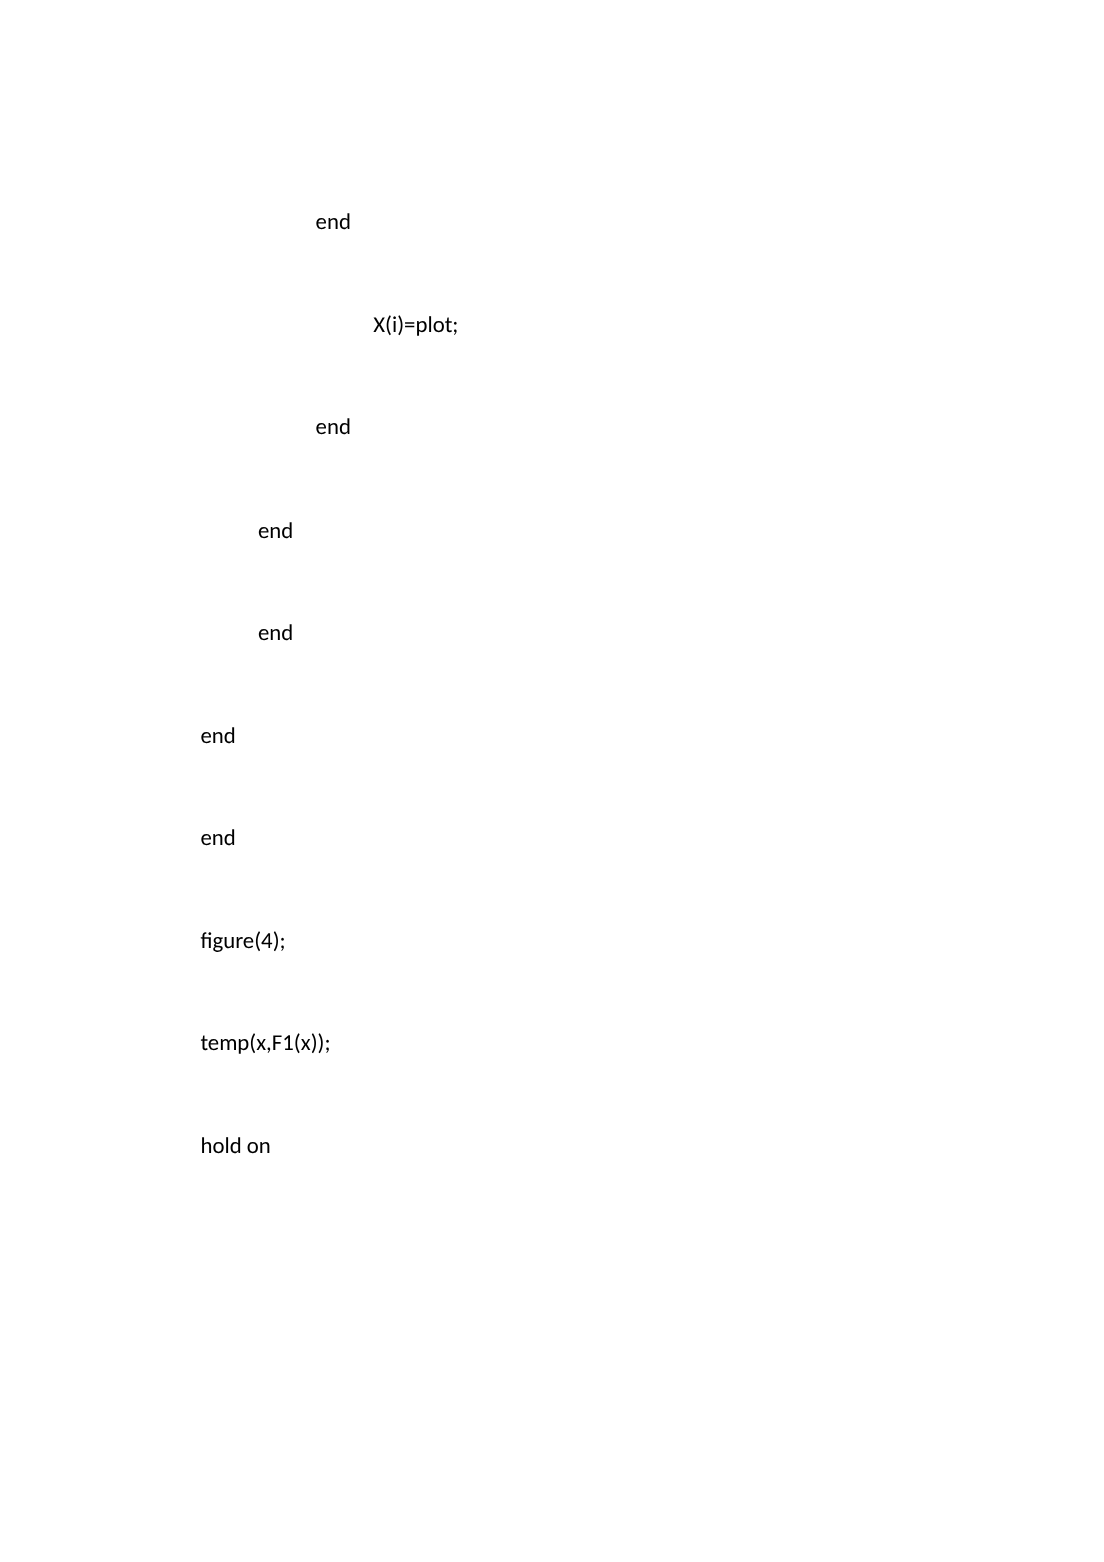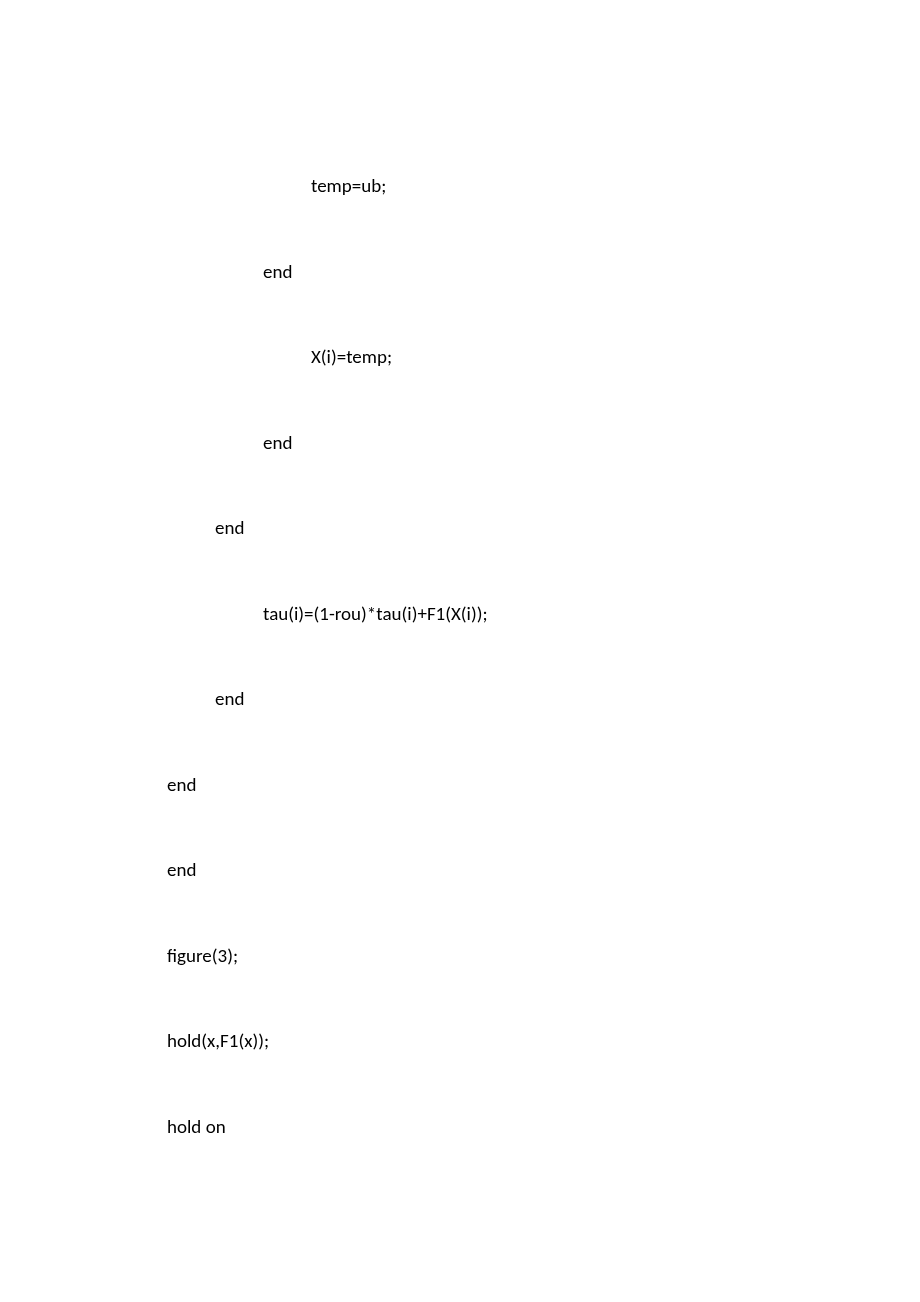--- a/index.html
+++ b/index.html
@@ -25,29 +25,27 @@
     .indent-3 { padding-left: 96px; }
     .indent-4 { padding-left: 144px; }
     .line {
       display: block;
     }
   </style>
 </head>
 <body>
 
 <div class="code-block">
-  <span class="line indent-4">temp=ub;</span>
   <span class="line indent-3">end</span>
-  <span class="line indent-4">X(i)=temp;</span>
+  <span class="line indent-4">X(i)=plot;</span>
   <span class="line indent-3">end</span>
   <span class="line indent-2">end</span>
-  <span class="line indent-3">tau(i)=(1-rou)*tau(i)+F1(X(i));</span>
   <span class="line indent-2">end</span>
   <span class="line indent-1">end</span>
   <span class="line indent-1">end</span>
-  <span class="line indent-1">figure(3);</span>
-  <span class="line indent-1">hold(x,F1(x));</span>
+  <span class="line indent-1">figure(4);</span>
+  <span class="line indent-1">temp(x,F1(x));</span>
   <span class="line indent-1">hold on</span>
   
   
   
   
 </div>
 
 </body></html>

